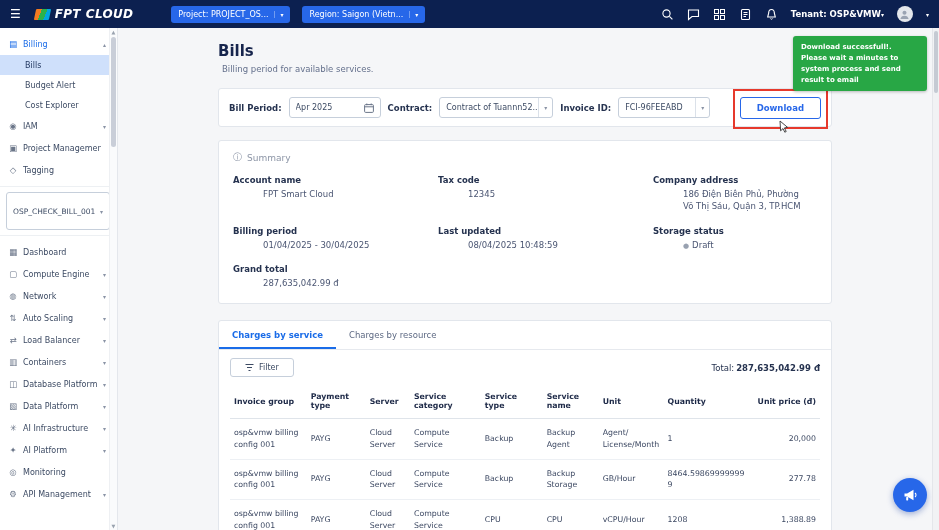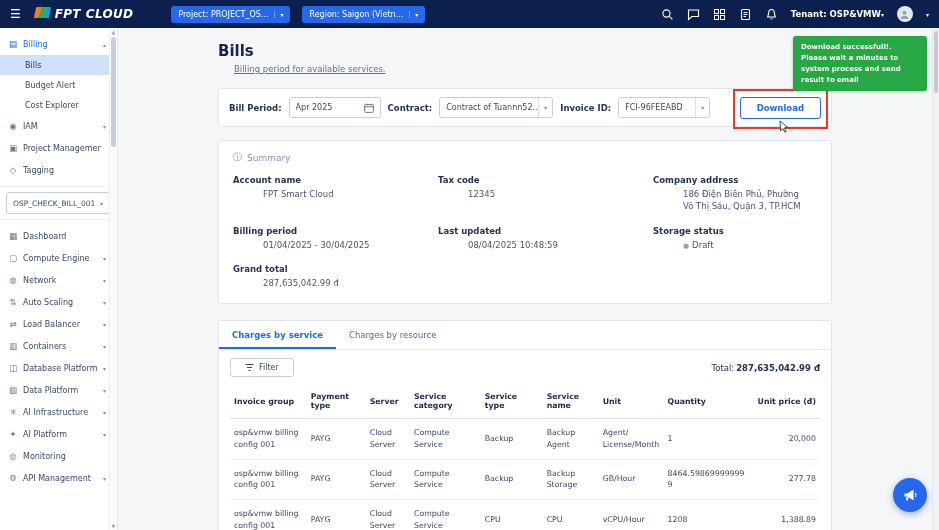--- a/index.html
+++ b/index.html
@@ -4,21 +4,21 @@
 <style>
   * { margin:0; padding:0; box-sizing:border-box; }
   html,body { width:939px; height:530px; }
   body {
     position:relative; overflow:hidden; background:#f5f6f8;
     font-family:"DejaVu Sans","Liberation Sans",sans-serif; color:#3c4a63;
   }
   
   .topbar { height:28px; background:#0c2050; display:flex; align-items:center; gap:12px; padding:0 10px; color:#fff; position:relative; z-index:30; }
   .hamburger { font-size:12px; cursor:pointer; margin-right:2px; }
-  .brand { display:flex; align-items:flex-start; gap:5px; margin-right:26px; }
+  .brand { display:flex; align-items:center; gap:5px; margin-right:26px; }
   .logo-mark { width:15px; height:11px; border-radius:1px; transform:skewX(-12deg);
     background:linear-gradient(100deg,#f47b20 0 34%,#2bb24c 34% 67%,#00a6e0 67%); }
   .brand-txt { font-weight:bold; font-size:12px; font-style:italic; letter-spacing:.3px; }
   .pill { background:#2767e9; border:none; color:#fff; font-size:8px; display:flex; align-items:center; gap:6px; padding:4px 7px; border-radius:3px; cursor:pointer; font-family:inherit; }
   .pill .caret { font-size:6px; border-left:1px solid rgba(255,255,255,.35); padding-left:5px; }
   .top-right { margin-left:auto; display:flex; align-items:center; gap:13px; }
   .tb-ico { width:13px; height:13px; display:inline-flex; cursor:pointer; }
   .tenant { display:flex; align-items:center; gap:0; font-size:8.5px; font-weight:bold; cursor:pointer; }
   .tiny-caret { font-size:6px; }
   .avatar { width:16px; height:16px; border-radius:50%; background:#e4e7ec; display:flex; align-items:center; justify-content:center; cursor:pointer; }
@@ -27,29 +27,29 @@
   .sidebar { width:118px; min-width:118px; background:#fff; border-right:1px solid #e4e7ec; padding-top:5px; position:relative; overflow:hidden; }
   .s-item { display:flex; align-items:center; gap:5px; padding:0 11px 0 8px; height:22px; font-size:8px; cursor:pointer; }
   .s-ico { width:10px; font-size:8.5px; color:#6b7689; text-align:center; }
   .s-lbl { flex:1; white-space:nowrap; overflow:hidden; }
   .s-chev { font-size:6px; color:#8a93a5; }
   .s-item.active { color:#1a6ce8; }
   .s-item.active .s-ico { color:#1a6ce8; }
   .s-sub { height:20px; display:flex; align-items:center; padding-left:25px; font-size:8px; cursor:pointer; }
   .s-sub.selected { background:#cfe0fb; color:#243a63; font-weight:500; }
   .s-div { border-top:1px solid #edf0f3; margin:5px 0; }
-  .s-select { margin:4px 7px 4px 6px; height:22px; border:1px solid #c6cfdb; border-radius:3px; display:flex; align-items:center; justify-content:space-between; padding:0 6px; font-size:7.5px; cursor:pointer; background:#fff; }
+  .s-select { margin:4px 7px 4px 6px; height:38px; border:1px solid #c6cfdb; border-radius:3px; display:flex; align-items:center; justify-content:space-between; padding:0 6px; font-size:7.5px; cursor:pointer; background:#fff; }
   .side-scroll { position:absolute; top:0; right:0; bottom:0; width:8px; background:#fafbfc; border-left:1px solid #eef0f3; display:flex; flex-direction:column; align-items:center; justify-content:space-between; padding:1px 0; font-size:5px; color:#9aa3af; cursor:pointer; }
   .side-thumb { position:absolute; top:9px; right:1px; width:5px; height:110px; border-radius:3px; background:#c9ced8; cursor:pointer; }
   
   .main { flex:1; position:relative; background:#f5f6f8; overflow:hidden; }
   .toast { position:absolute; top:8px; right:12px; width:134px; background:#28a745; color:#fff; border-radius:3px; padding:6px 8px; font-size:7px; line-height:1.55; font-weight:600; z-index:10; box-shadow:0 1px 3px rgba(0,0,0,.25); }
   .content { margin-left:100px; width:614px; padding-top:14px; }
   .page-title { font-size:15px; font-weight:bold; color:#17254d; }
-  .page-sub { font-size:8.5px; color:#64708c; margin:4px 16px 14px;text-decoration:underline; }
+  .page-sub { font-size:8.5px; color:#64708c; margin:4px 4px 14px; }
   .card { background:#fff; border:1px solid #e2e6ec; border-radius:3px; }
   
   .filter-card { display:flex; align-items:center; gap:7px; padding:7px 10px; margin-bottom:13px; }
   .f-lbl { font-size:8.5px; font-weight:bold; color:#25324f; white-space:nowrap; }
   .ibox { height:21px; border:1px solid #c6cfdb; border-radius:3px; display:flex; align-items:center; padding:0 0 0 6px; font-size:8px; background:#fff; }
   .date-box { width:92px; justify-content:space-between; padding-right:6px; cursor:pointer; }
   .date-box input { border:none; outline:none; width:56px; font-size:8px; color:#3c4a63; font-family:inherit; background:transparent; }
   .sel { cursor:pointer; }
   .sel .val { white-space:nowrap; overflow:hidden; padding-right:7px; }
   .contract-box .val { width:92px; }

